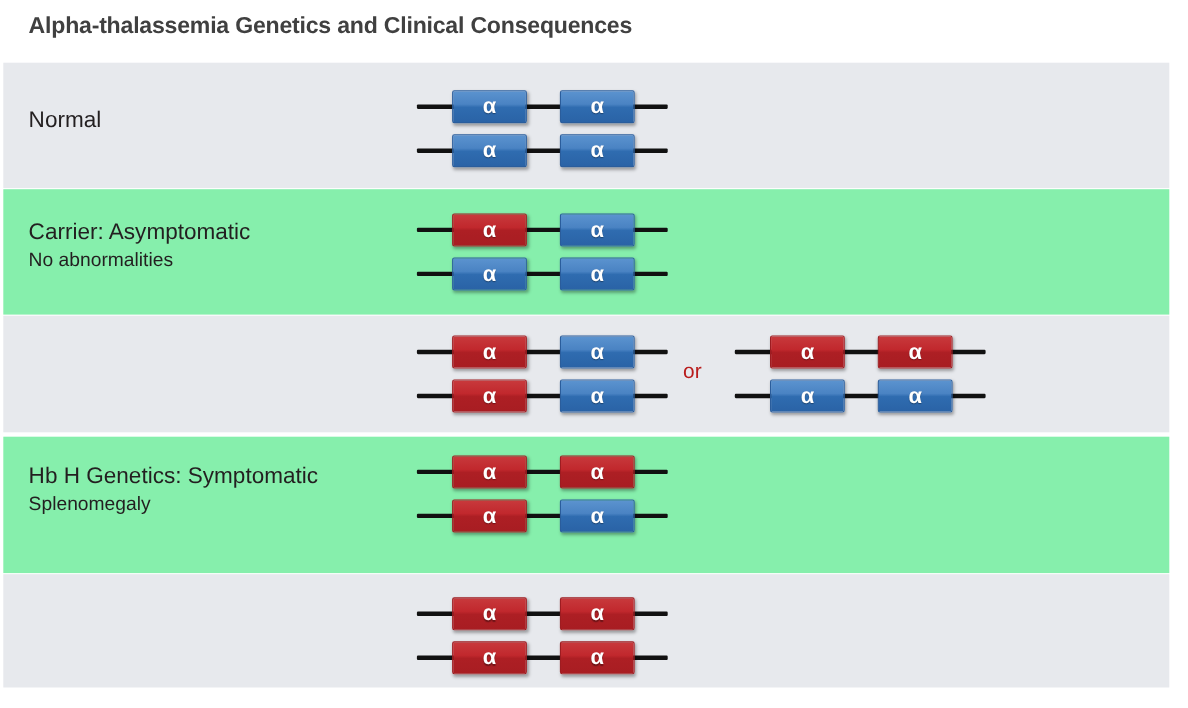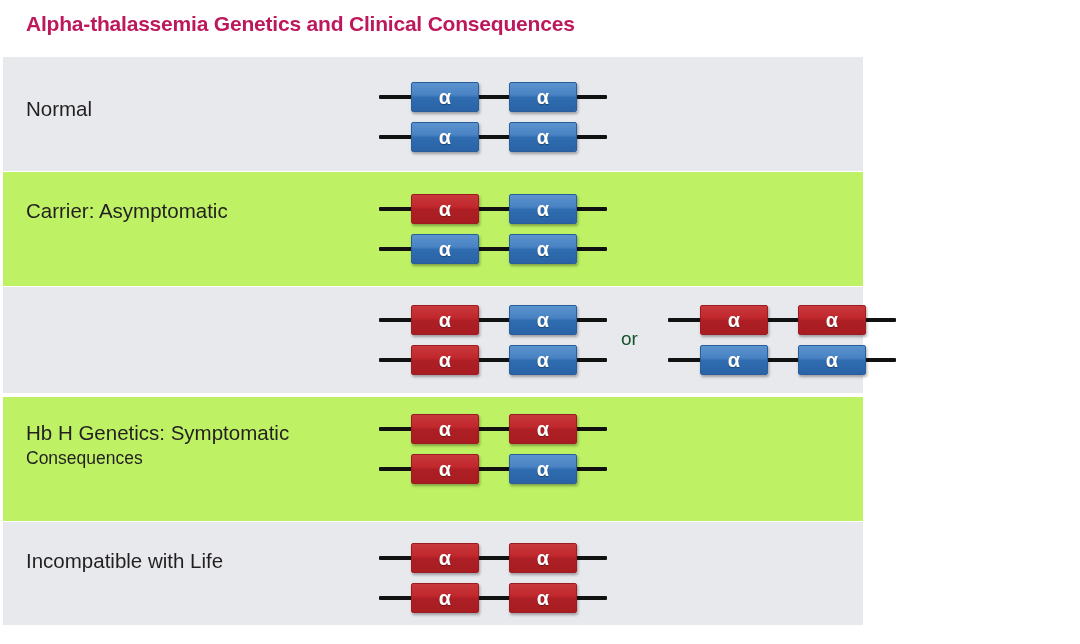--- a/index.html
+++ b/index.html
@@ -17,39 +17,39 @@
   }
 
   
   .page-title {
     position: absolute;
     left: 26px;
     top: 12px;
     font-size: 21px;
     font-weight: bold;
     letter-spacing: -0.2px;
-    color: #be185d;
+    color: #404040;
     white-space: nowrap;
   }
 
   
   .rows {
     position: absolute;
     left: 0;
     top: 0;
     width: 1080px;
     height: 644px;
   }
   .row {
     position: absolute;
     left: 3px;
-    width: 860px;
+    width: 1060px;
   }
   .row.shaded { background: #e7e9ed; }
-  .row.plain  { background: #bef264; }
+  .row.plain  { background: #86efac; }
 
   
   .row-label {
     position: absolute;
     left: 23px;
     top: 0;
     width: 350px;
   }
   .label-primary {
     font-size: 20.5px;
@@ -107,21 +107,21 @@
     border: 1px solid #2a5d9c;
   }
   .gene.red {
     background: linear-gradient(to bottom, #c8393c 0%, #c1282d 42%, #ad1f24 52%, #a81d22 100%);
     border: 1px solid #9e1c21;
   }
 
   .or-text {
     position: absolute;
     font-size: 19px;
-    color: #14532d;
+    color: #b91c1c;
   }
 </style>
 </head>
 <body>
 
 <div class="page-title">Alpha-thalassemia Genetics and Clinical Consequences</div>
 
 <div class="rows">
     <div class="row shaded" style="top: 57px; height: 114px;">
       <div class="row-label" style="top: 38px;">
@@ -136,20 +136,21 @@
         <div class="chrom">
           <div class="chrom-line"></div>
           <div class="gene blue slot0">α</div>
           <div class="gene blue slot1">α</div>
         </div>
       </div>
     </div>
     <div class="row plain" style="top: 172px; height: 114px;">
       <div class="row-label" style="top: 25px;">
         <div class="label-primary">Carrier: Asymptomatic</div>
+        <div class="label-secondary">No abnormalities</div>
       </div>
       <div class="geno-group" style="left: 376px; top: 17px;">
         <div class="chrom">
           <div class="chrom-line"></div>
           <div class="gene red slot0">α</div>
           <div class="gene blue slot1">α</div>
         </div>
         <div class="chrom">
           <div class="chrom-line"></div>
           <div class="gene blue slot0">α</div>
@@ -180,38 +181,37 @@
           <div class="chrom-line"></div>
           <div class="gene blue slot0">α</div>
           <div class="gene blue slot1">α</div>
         </div>
       </div>
       <div class="or-text" style="left: 618px; top: 41px;">or</div>
     </div>
     <div class="row plain" style="top: 397px; height: 124px;">
       <div class="row-label" style="top: 22px;">
         <div class="label-primary">Hb H Genetics: Symptomatic</div>
-        <div class="label-secondary">Consequences</div>
+        <div class="label-secondary">Splenomegaly</div>
       </div>
       <div class="geno-group" style="left: 376px; top: 12px;">
         <div class="chrom">
           <div class="chrom-line"></div>
           <div class="gene red slot0">α</div>
           <div class="gene red slot1">α</div>
         </div>
         <div class="chrom">
           <div class="chrom-line"></div>
           <div class="gene red slot0">α</div>
           <div class="gene blue slot1">α</div>
         </div>
       </div>
     </div>
     <div class="row shaded" style="top: 522px; height: 103px;">
       <div class="row-label" style="top: 25px;">
-        <div class="label-primary">Incompatible with Life</div>
       </div>
       <div class="geno-group" style="left: 376px; top: 16px;">
         <div class="chrom">
           <div class="chrom-line"></div>
           <div class="gene red slot0">α</div>
           <div class="gene red slot1">α</div>
         </div>
         <div class="chrom">
           <div class="chrom-line"></div>
           <div class="gene red slot0">α</div>

